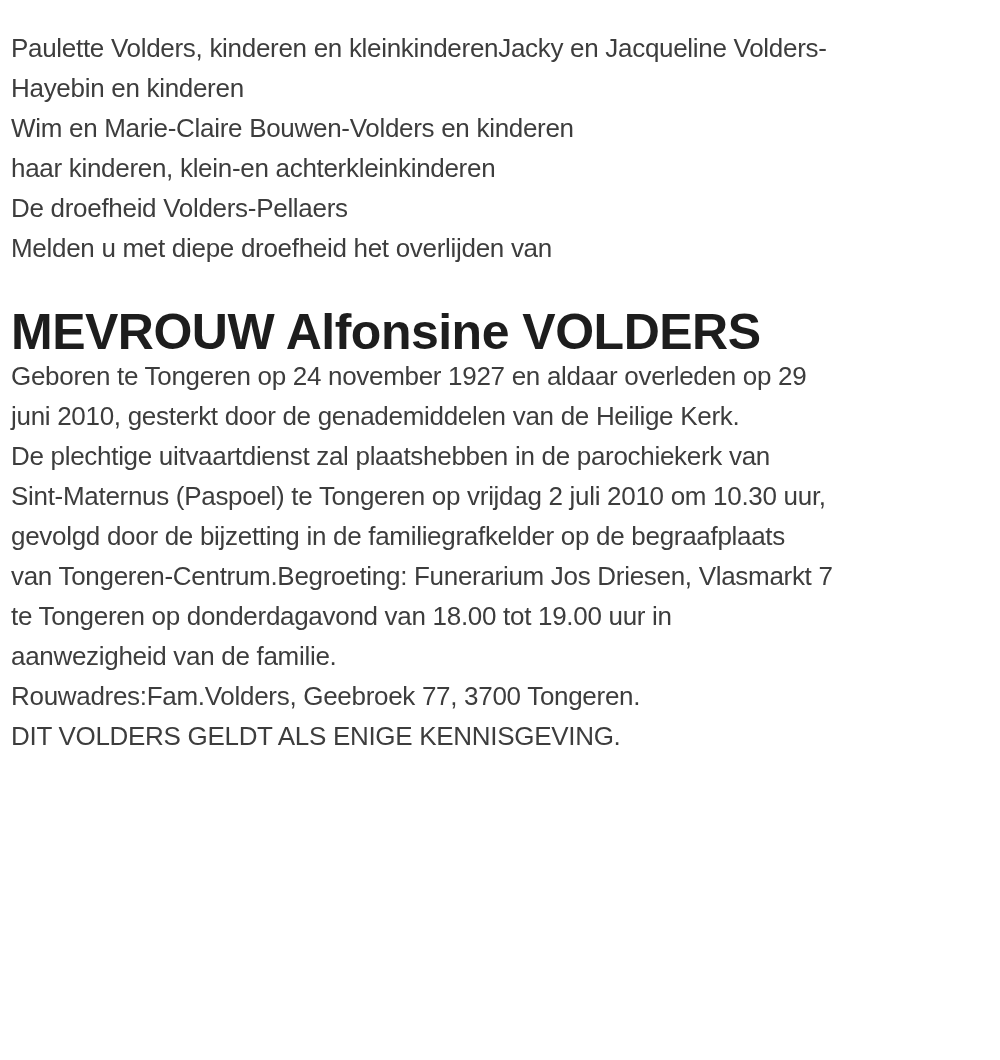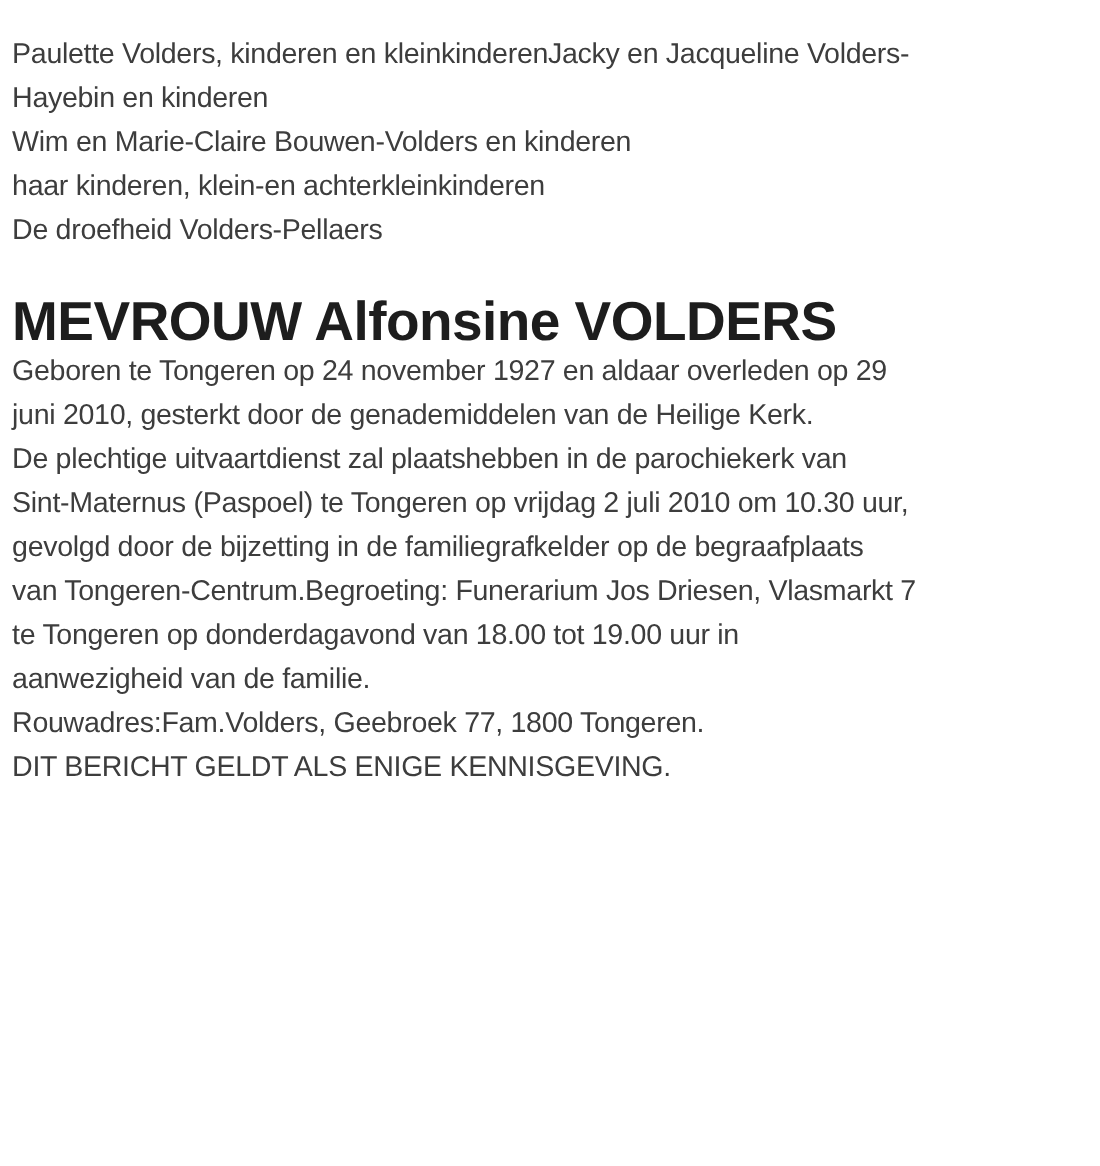--- a/index.html
+++ b/index.html
@@ -48,30 +48,31 @@
 
 <main class="doc">
 
   <p class="block-relatives">Paulette Volders, kinderen en kleinkinderenJacky en Jacqueline Volders-
 Hayebin en kinderen
 Wim en Marie-Claire Bouwen-Volders en kinderen
 haar kinderen, klein-en achterkleinkinderen</p>
 
   <p class="block-families">De droefheid Volders-Pellaers</p>
 
+  <p class="block-intro">Melden u met diepe droefheid het overlijden van</p>
 
   <h1 class="deceased-name">MEVROUW Alfonsine VOLDERS</h1>
 
   <p class="block-details">Geboren te Tongeren op 24 november 1927 en aldaar overleden op 29
 juni 2010, gesterkt door de genademiddelen van de Heilige Kerk.
 De plechtige uitvaartdienst zal plaatshebben in de parochiekerk van
 Sint-Maternus (Paspoel) te Tongeren op vrijdag 2 juli 2010 om 10.30 uur,
 gevolgd door de bijzetting in de familiegrafkelder op de begraafplaats
 van Tongeren-Centrum.Begroeting: Funerarium Jos Driesen, Vlasmarkt 7
 te Tongeren op donderdagavond van 18.00 tot 19.00 uur in
 aanwezigheid van de familie.</p>
 
-  <p class="block-address">Rouwadres:Fam.Volders, Geebroek 77, 1800 Tongeren.</p>
+  <p class="block-address">Rouwadres:Fam.Volders, Geebroek 77, 3700 Tongeren.</p>
 
-  <p class="block-notice">DIT BERICHT GELDT ALS ENIGE KENNISGEVING.</p>
+  <p class="block-notice">DIT VOLDERS GELDT ALS ENIGE KENNISGEVING.</p>
 
 
 </main>
 
 </body></html>

